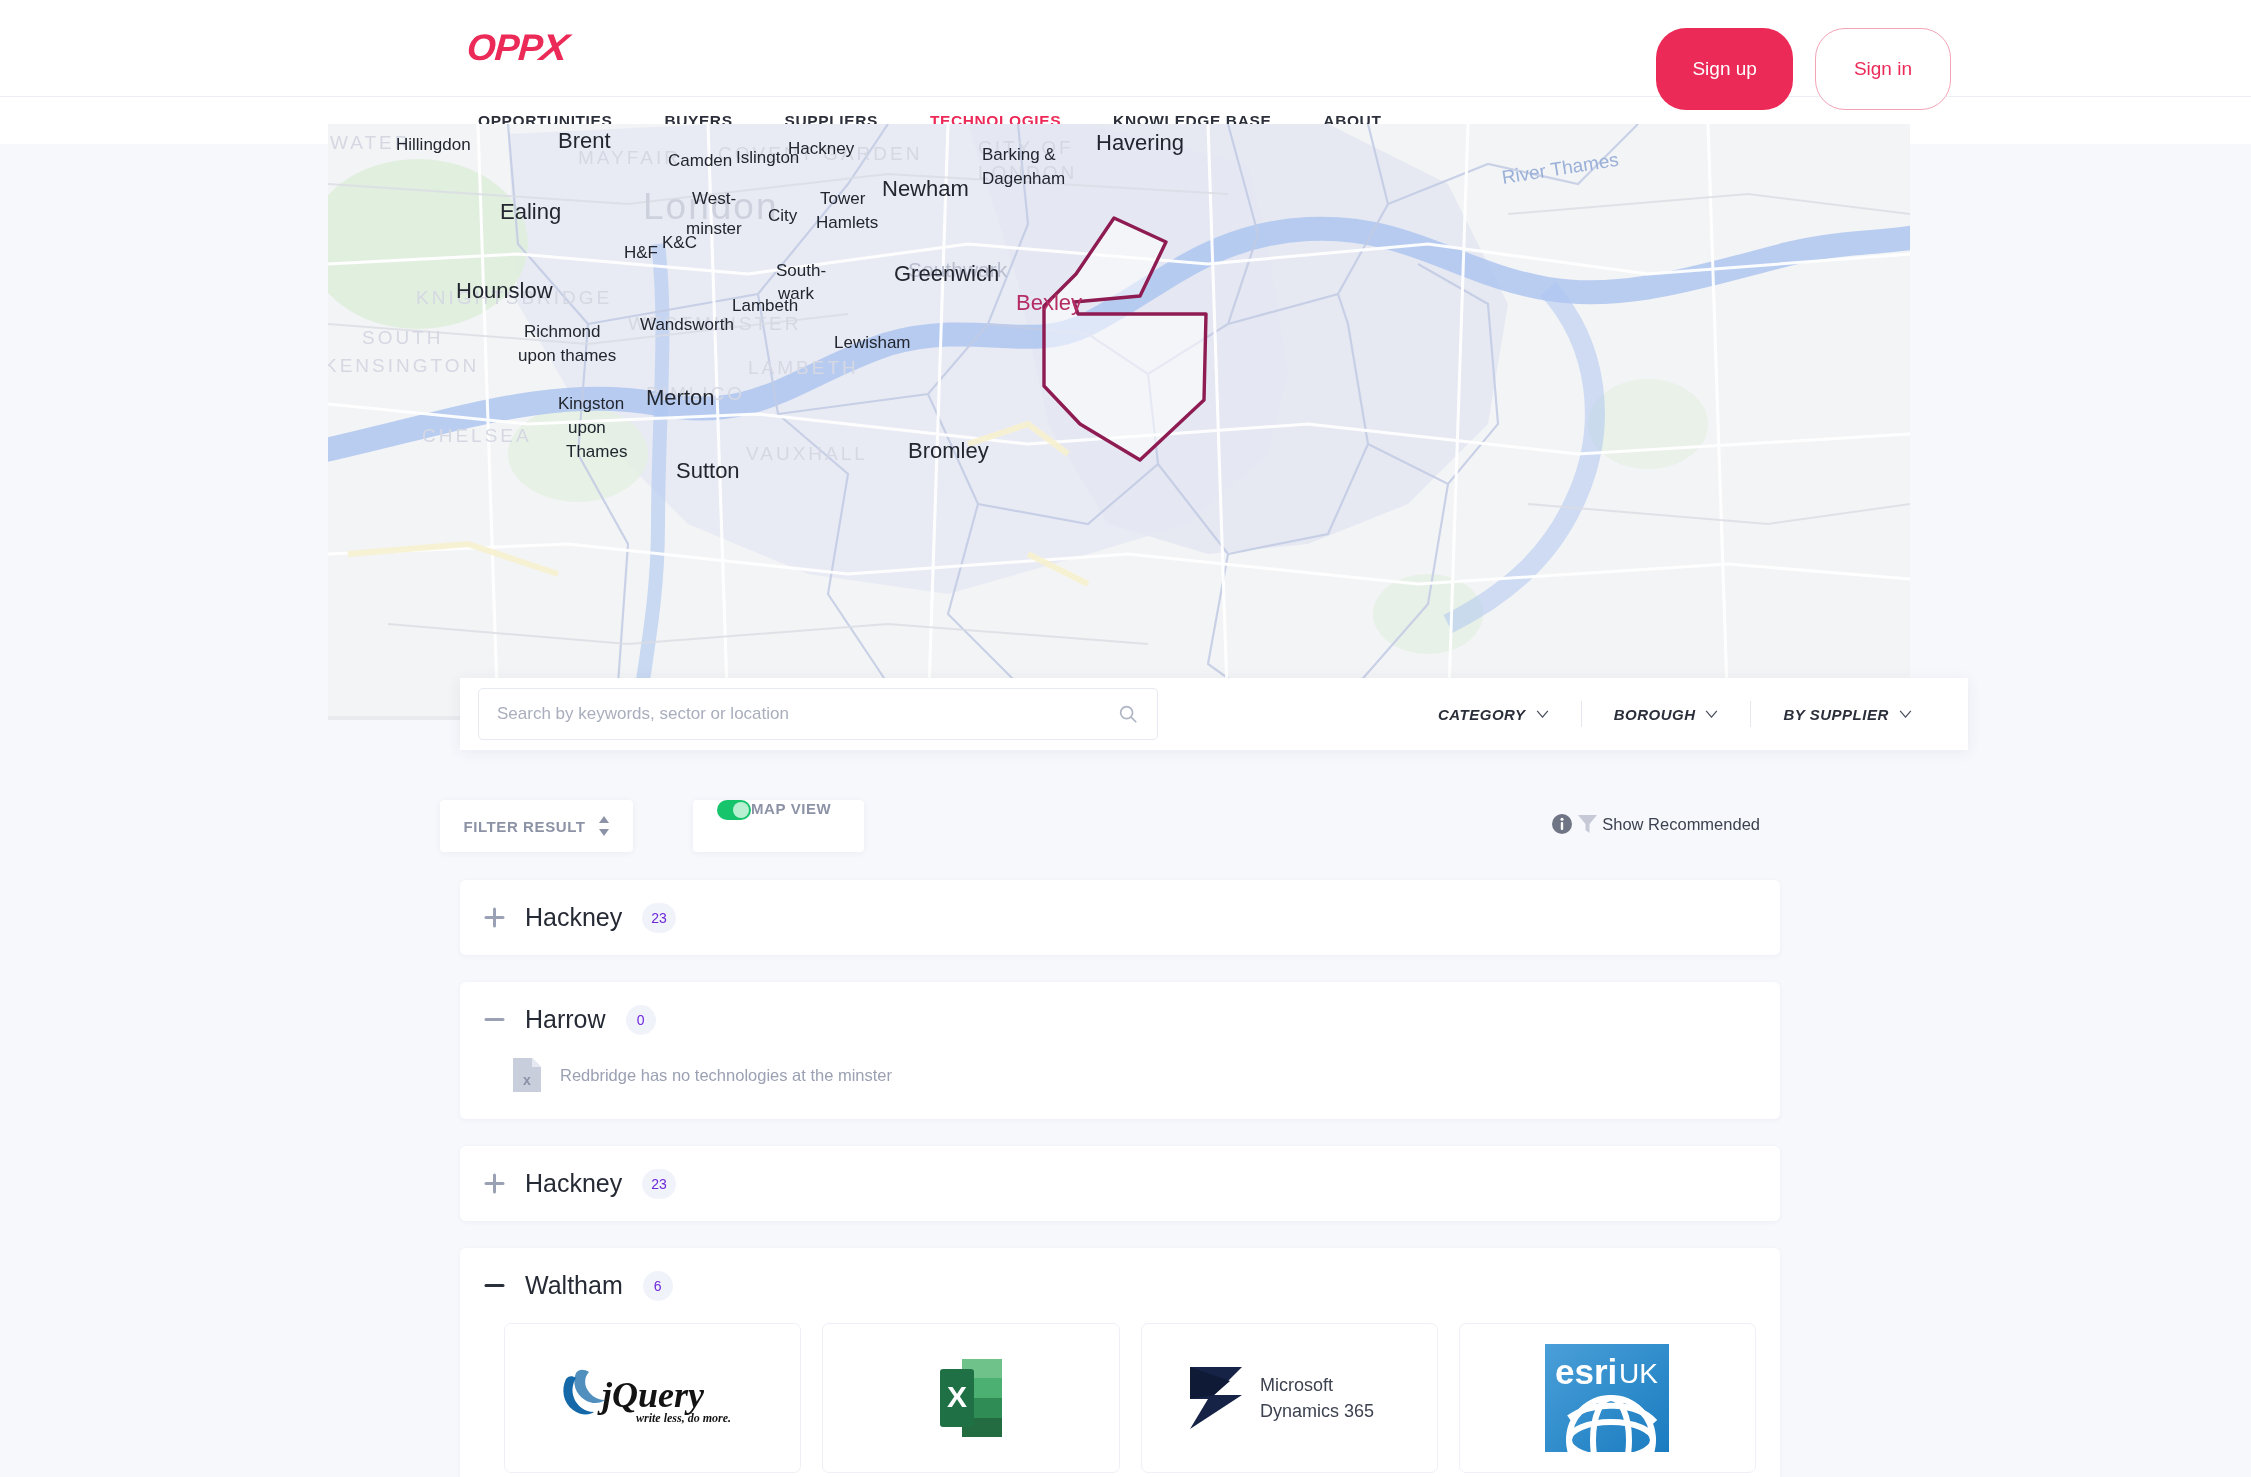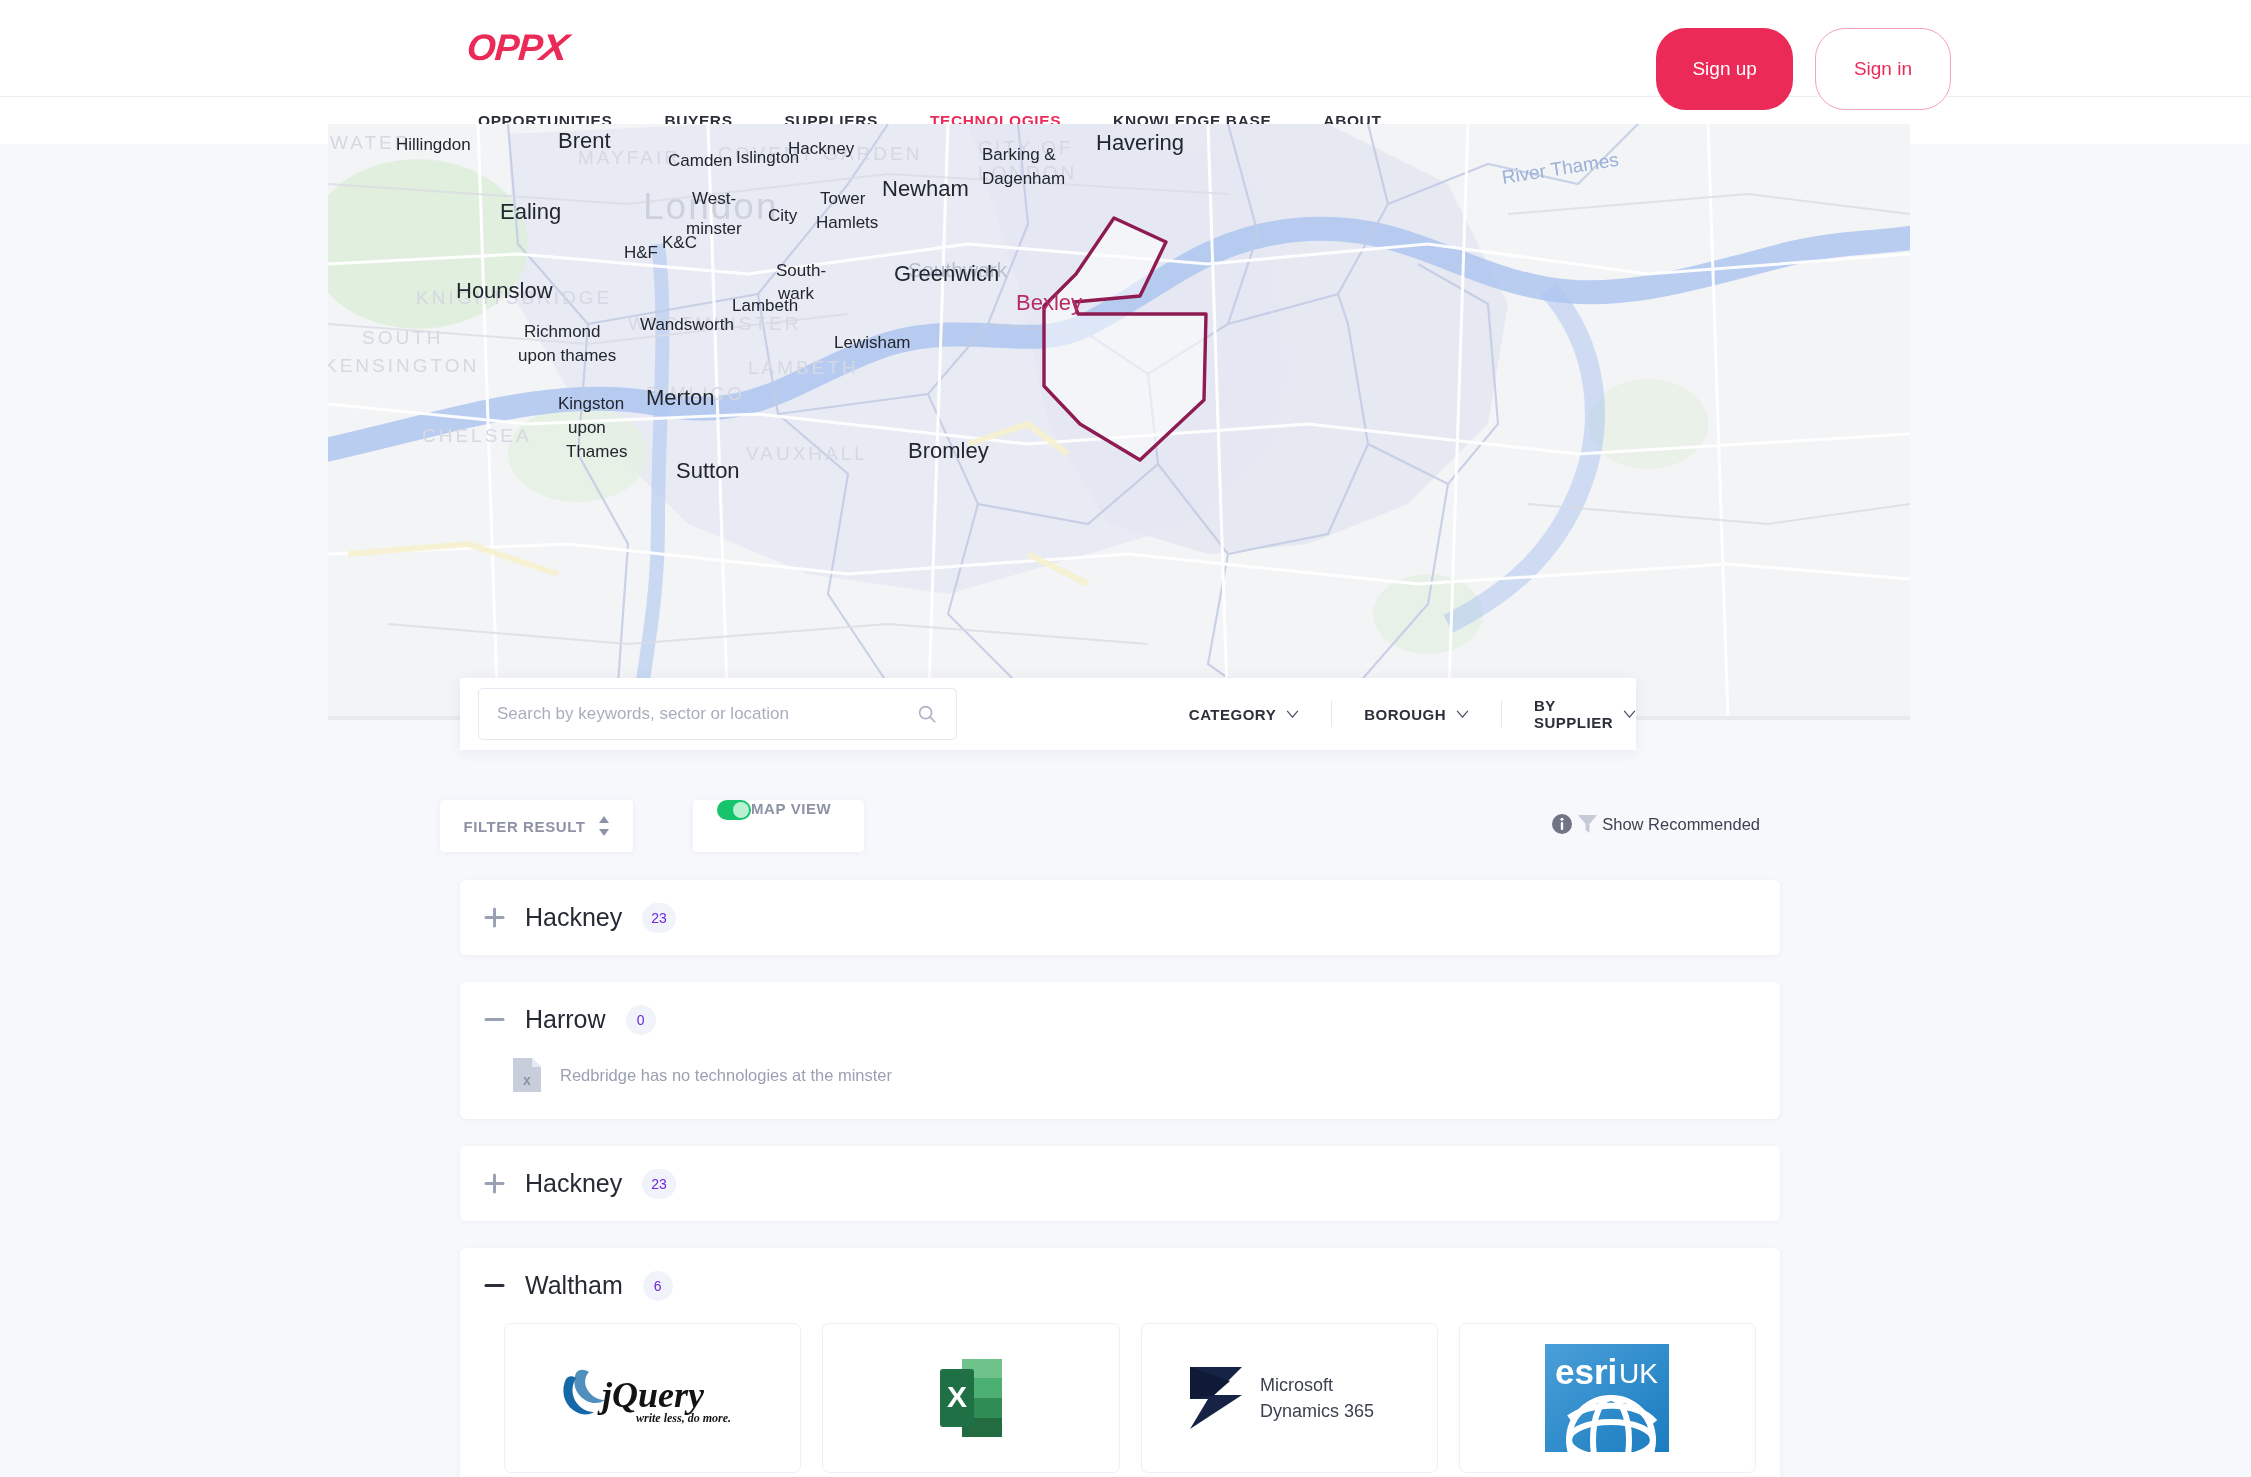--- a/index.html
+++ b/index.html
@@ -56,37 +56,38 @@
   }
   .map-svg { position: absolute; left: 0; top: 0; }
   .map-fade-bottom {
     position: absolute; left: 0; bottom: 0; width: 100%; height: 4px;
     background: #e9eaee;
   }
 
   
   .search-panel {
     position: absolute; left: 460px; top: 678px;
-    width: 1176px; height: 72px;
+    width: 1508px; height: 72px;
     background: #fff; display: flex; align-items: center;
     box-shadow: 0 2px 14px rgba(40,50,90,0.07);
     z-index: 5;
+    gap: 48px;
   }
   .search-box {
     margin-left: 18px; width: 680px; height: 52px;
     border: 1px solid #e6e9f1; border-radius: 5px;
     display: flex; align-items: center; padding: 0 18px;
   }
   .search-box input {
     flex: 1; border: none; outline: none; font-size: 17px;
     color: #6d7384; font-family: "Liberation Sans", sans-serif;
   }
   .search-box input::placeholder { color: #a9aebd; }
   .mag { width: 22px; height: 22px; flex: none; }
-  .filters { display: flex; align-items: flex-end; margin-left: 200px; }
+  .filters { display: flex; align-items: flex-end; margin-left: 200px; font-style: italic; }
   .filters .fitem {
     font-size: 15px; font-weight: 700; letter-spacing: 0.5px;
     color: #2b2f3a; padding: 0 32px; cursor: pointer;
     display: flex; align-items: center; gap: 10px;
     border-right: 1px solid #e4e7ef; height: 26px;
   }
   .filters .fitem:last-child { border-right: none; padding-right: 0; }
   .chev { width: 13px; height: 8px; flex: none; }
 
   

